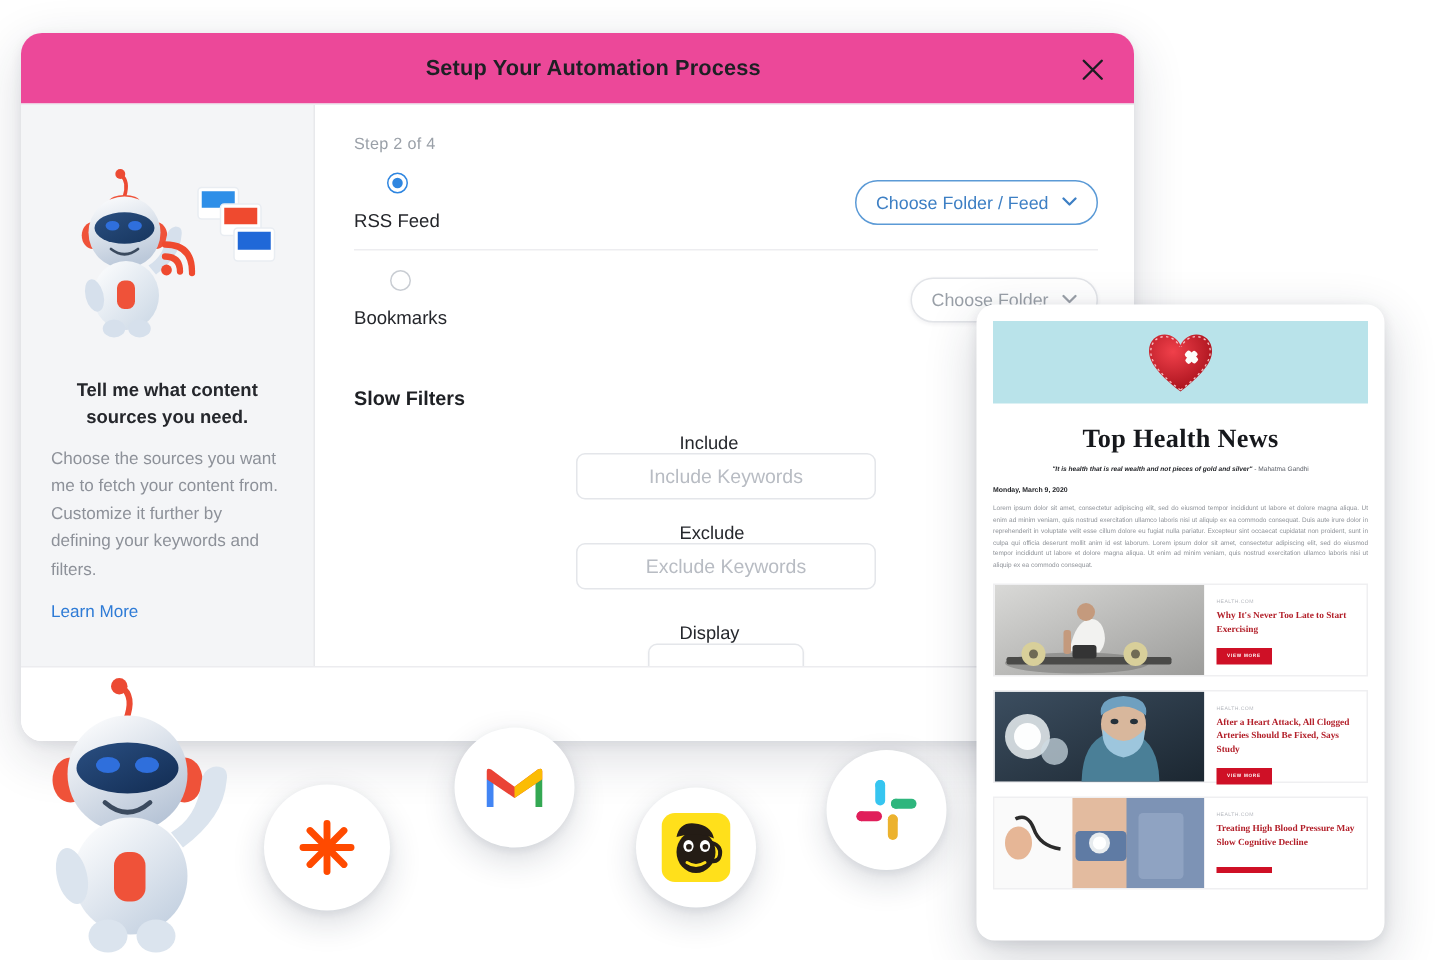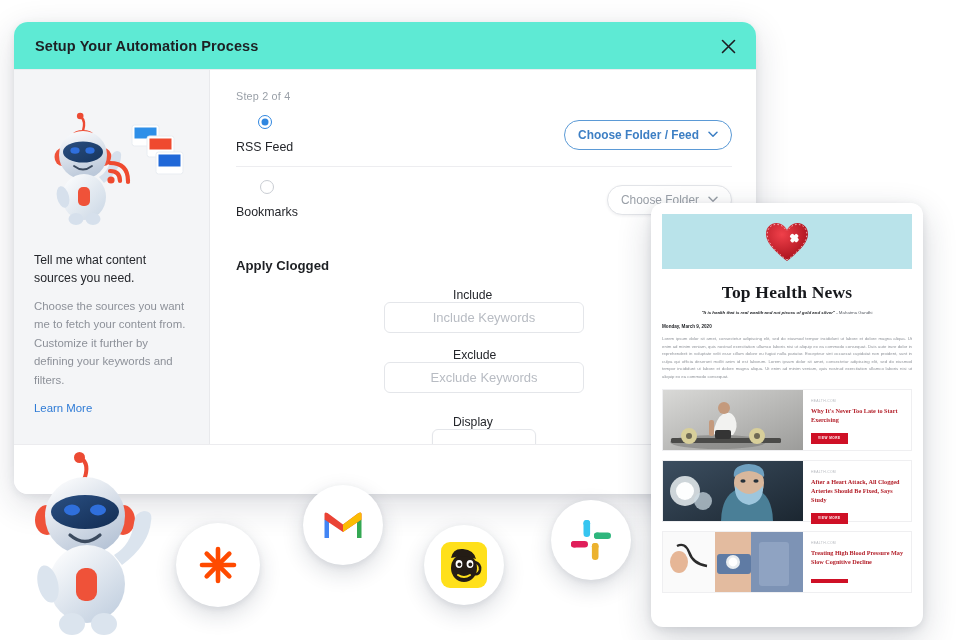--- a/index.html
+++ b/index.html
@@ -15,22 +15,22 @@
   .modal {
     position: absolute; left: 14px; top: 22px;
     width: 742px; height: 472px;
     background: #ffffff;
     border-radius: 14px;
     box-shadow: 0 10px 34px rgba(30,40,60,.16), 0 2px 8px rgba(30,40,60,.08);
     overflow: hidden;
   }
   .modal-header {
     position: relative; height: 47px;
-    background: #5eead4;
-    display: flex; align-items: center;
+    background: #ec4899;
+    display: flex; align-items: center; justify-content: center;
   }
   .modal-title {
     margin-left: 21px;
     font-size: 14.5px; font-weight: 700; color: #1e2024;
     letter-spacing: .1px;
   }
   .close-btn {
     position: absolute; right: 14px; top: 10px;
     width: 28px; height: 28px;
     display: flex; align-items: center; justify-content: center;
@@ -48,22 +48,22 @@
     background: #f4f5f7;
     border-right: 1px solid #e8e9ec;
     padding: 16px 20px 0 20px;
     position: relative;
   }
   .mascot-wrap {
     height: 152px; display:flex; align-items:center; justify-content:center;
     margin-top: 6px;
   }
   .side-h {
-    font-size: 12.3px; font-weight: 400; color: #25272c;
-    line-height: 1.45; margin-top: 8px;
+    font-size: 12.3px; font-weight: 700; color: #25272c;
+    line-height: 1.45; margin-top: 8px; text-align: center;
   }
   .side-p {
     font-size: 11.4px; color: #8d9199; line-height: 1.62;
     margin-top: 9px;
   }
   .side-link {
     display:inline-block; margin-top: 13px;
     font-size: 11.4px; color: #2e7bd6; cursor: pointer;
   }
 
@@ -93,21 +93,21 @@
     transform: translate(-50%,-50%);
   }
   .radio-txt { font-size: 12.4px; color: #24262b; }
 
   .pill {
     display:inline-flex; align-items:center; gap:9px;
     height: 30px; padding: 0 13px;
     border-radius: 16px; background:#fff;
     font-size: 11.9px; cursor: pointer; white-space: nowrap;
   }
-  .pill.primary { border:1.4px solid #5b9ad6; color:#3d7fc4; font-weight:700; }
+  .pill.primary { border:1.4px solid #5b9ad6; color:#3d7fc4; font-weight:400; }
   .pill.muted   { border:1px solid #e2e4e8; color:#9aa0a8;
                   box-shadow: 0 1px 3px rgba(25,35,55,.07); }
   .chev { display:inline-block; font-size: 11px; line-height:1; }
 
   .filters-title { font-size: 13.2px; font-weight:700; color:#1e2024; margin-top: 27px; }
 
   .frow { display:flex; align-items:center; margin-top: 15px; flex-direction: column; }
   .flabel { width: 62px; flex:none; font-size: 12.2px; color:#25272c; }
   .finput {
     flex: 1 1 auto; height: 31px;
@@ -325,21 +325,21 @@
           <div class="pill muted">
             <span>Choose Folder</span>
             <span class="chev">
               <svg width="10" height="7" viewBox="0 0 10 7">
                   <path d="M1 1.3 L5 5.3 L9 1.3" stroke="#9aa0a8" stroke-width="1.5" fill="none" stroke-linecap="round" stroke-linejoin="round"></path>
                 </svg>
             </span>
           </div>
         </div>
 
-        <div class="filters-title">Apply Clogged</div>
+        <div class="filters-title">Slow Filters</div>
 
         <div class="frow">
           <div class="flabel">Include</div>
           <input class="finput" placeholder="Include Keywords" style="">
         </div>
 
         <div class="frow">
           <div class="flabel">Exclude</div>
           <input class="finput" placeholder="Exclude Keywords" style="">
         </div>

